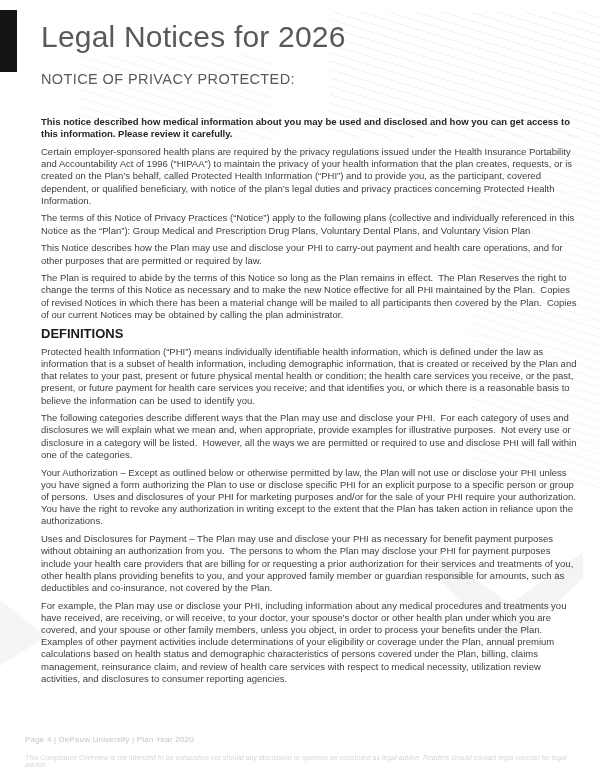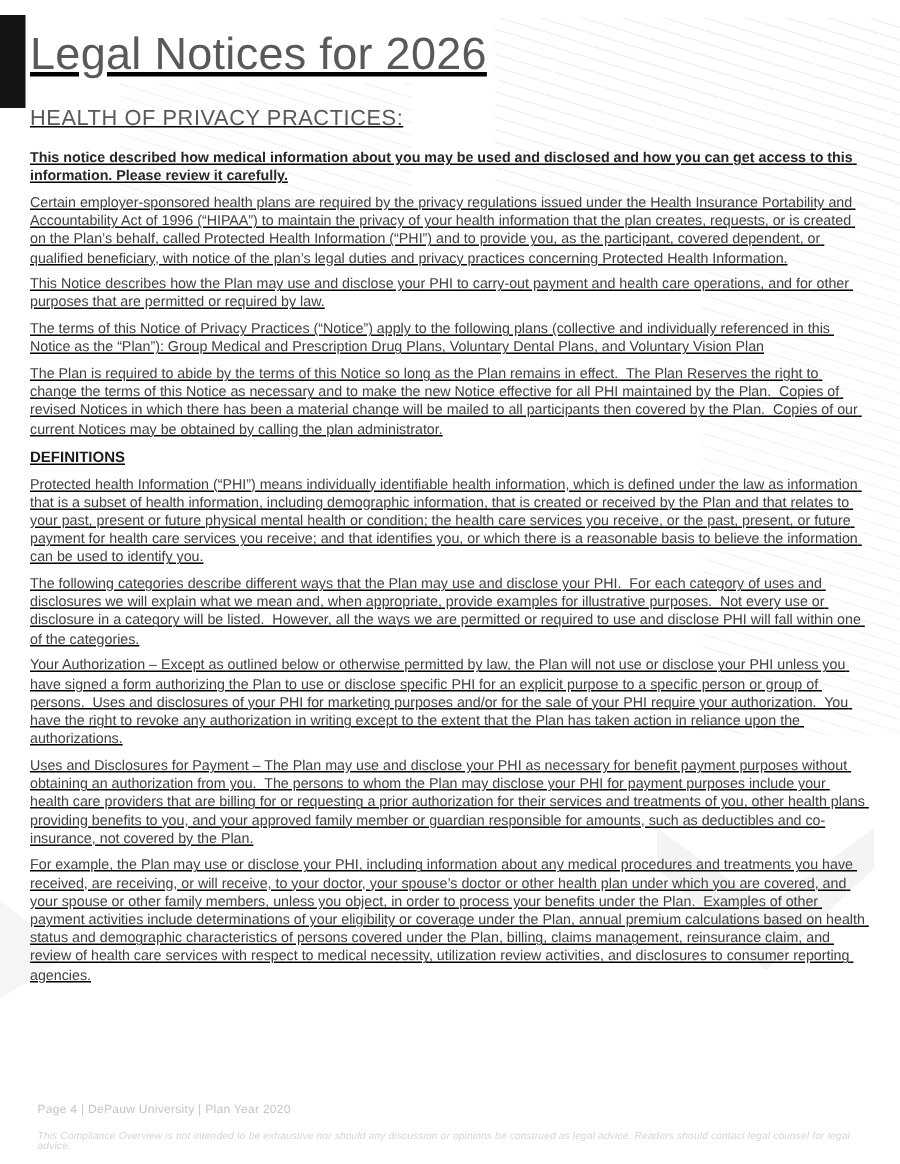--- a/index.html
+++ b/index.html
@@ -40,23 +40,22 @@
     pointer-events: none;
   }
 
   .accent-bar {
     position: absolute; left: 0; top: 10px; width: 17px; height: 62px;
     background: #141414;
   }
 
   .content {
     position: absolute; left: 0; top: 0; width: 600px;
-    padding: 14px 22px 0 20px;
+    padding: 14px 22px 0 41px;
     box-sizing: border-box;
-    text-decoration: underline;
   }
 
   .page-title {
     margin: 0;
     font-size: 30px;
     font-weight: 300;
     color: #595959;
     line-height: 46px;
     letter-spacing: 0.2px;
   }
@@ -64,37 +63,37 @@
   .section-heading {
     margin: 10px 0 0 -5px;
     padding-left: 5px;
     font-size: 14.5px;
     font-weight: 400;
     color: #595959;
     letter-spacing: 0.4px;
     line-height: 18px;
   }
 
-  .doc-body { margin-top: 12px; }
+  .doc-body { margin-top: 28px; }
 
   .doc-body p, .doc-body h3 {
     margin: 0 0 5.5px 0;
     font-size: 9.5px;
     line-height: 12.2px;
     color: #404040;
     white-space: pre-wrap;
   }
   .doc-body p.bold-intro {
     font-weight: bold;
     color: #262626;
   }
   .doc-body h3.sub-heading {
     font-weight: bold;
     color: #1a1a1a;
-    font-size: 10px;
+    font-size: 13px;
     margin-top: 7px;
   }
 
   .footer {
     position: absolute; left: 25px; right: 22px; top: 735px;
   }
   .footer-page-info {
     font-size: 8px;
     color: #c4c4c4;
     letter-spacing: 0.2px;
@@ -115,27 +114,27 @@
   <div class="hatch hatch-header-right"></div>
   <div class="hatch hatch-header-left"></div>
   <div class="hatch hatch-right-strip"></div>
   <div class="watermark-chevron"></div>
   <div class="watermark-wedge"></div>
 
   <div class="accent-bar"></div>
 
   <div class="content">
     <h1 class="page-title">Legal Notices for 2026</h1>
-    <h2 class="section-heading">HEALTH OF PRIVACY PRACTICES:</h2>
+    <h2 class="section-heading">NOTICE OF PRIVACY PROTECTED:</h2>
 
     <div class="doc-body">
       <p class="bold-intro">This notice described how medical information about you may be used and disclosed and how you can get access to this information. Please review it carefully.</p>
       <p class="body">Certain employer-sponsored health plans are required by the privacy regulations issued under the Health Insurance Portability and Accountability Act of 1996 (“HIPAA”) to maintain the privacy of your health information that the plan creates, requests, or is created on the Plan’s behalf, called Protected Health Information (“PHI”) and to provide you, as the participant, covered dependent, or qualified beneficiary, with notice of the plan’s legal duties and privacy practices concerning Protected Health Information.</p>
+      <p class="body">The terms of this Notice of Privacy Practices (“Notice”) apply to the following plans (collective and individually referenced in this Notice as the “Plan”): Group Medical and Prescription Drug Plans, Voluntary Dental Plans, and Voluntary Vision Plan</p>
       <p class="body">This Notice describes how the Plan may use and disclose your PHI to carry-out payment and health care operations, and for other purposes that are permitted or required by law.</p>
-      <p class="body">The terms of this Notice of Privacy Practices (“Notice”) apply to the following plans (collective and individually referenced in this Notice as the “Plan”): Group Medical and Prescription Drug Plans, Voluntary Dental Plans, and Voluntary Vision Plan</p>
       <p class="body">The Plan is required to abide by the terms of this Notice so long as the Plan remains in effect.  The Plan Reserves the right to change the terms of this Notice as necessary and to make the new Notice effective for all PHI maintained by the Plan.  Copies of revised Notices in which there has been a material change will be mailed to all participants then covered by the Plan.  Copies of our current Notices may be obtained by calling the plan administrator.</p>
       <h3 class="sub-heading">DEFINITIONS</h3>
       <p class="body">Protected health Information (“PHI”) means individually identifiable health information, which is defined under the law as information that is a subset of health information, including demographic information, that is created or received by the Plan and that relates to your past, present or future physical mental health or condition; the health care services you receive, or the past, present, or future payment for health care services you receive; and that identifies you, or which there is a reasonable basis to believe the information can be used to identify you.</p>
       <p class="body">The following categories describe different ways that the Plan may use and disclose your PHI.  For each category of uses and disclosures we will explain what we mean and, when appropriate, provide examples for illustrative purposes.  Not every use or disclosure in a category will be listed.  However, all the ways we are permitted or required to use and disclose PHI will fall within one of the categories.</p>
       <p class="body">Your Authorization – Except as outlined below or otherwise permitted by law, the Plan will not use or disclose your PHI unless you have signed a form authorizing the Plan to use or disclose specific PHI for an explicit purpose to a specific person or group of persons.  Uses and disclosures of your PHI for marketing purposes and/or for the sale of your PHI require your authorization.  You have the right to revoke any authorization in writing except to the extent that the Plan has taken action in reliance upon the authorizations.</p>
       <p class="body">Uses and Disclosures for Payment – The Plan may use and disclose your PHI as necessary for benefit payment purposes without obtaining an authorization from you.  The persons to whom the Plan may disclose your PHI for payment purposes include your health care providers that are billing for or requesting a prior authorization for their services and treatments of you, other health plans providing benefits to you, and your approved family member or guardian responsible for amounts, such as deductibles and co-insurance, not covered by the Plan.</p>
       <p class="body">For example, the Plan may use or disclose your PHI, including information about any medical procedures and treatments you have received, are receiving, or will receive, to your doctor, your spouse’s doctor or other health plan under which you are covered, and your spouse or other family members, unless you object, in order to process your benefits under the Plan.  Examples of other payment activities include determinations of your eligibility or coverage under the Plan, annual premium calculations based on health status and demographic characteristics of persons covered under the Plan, billing, claims management, reinsurance claim, and review of health care services with respect to medical necessity, utilization review activities, and disclosures to consumer reporting agencies.</p>
     </div>
   </div>
 

